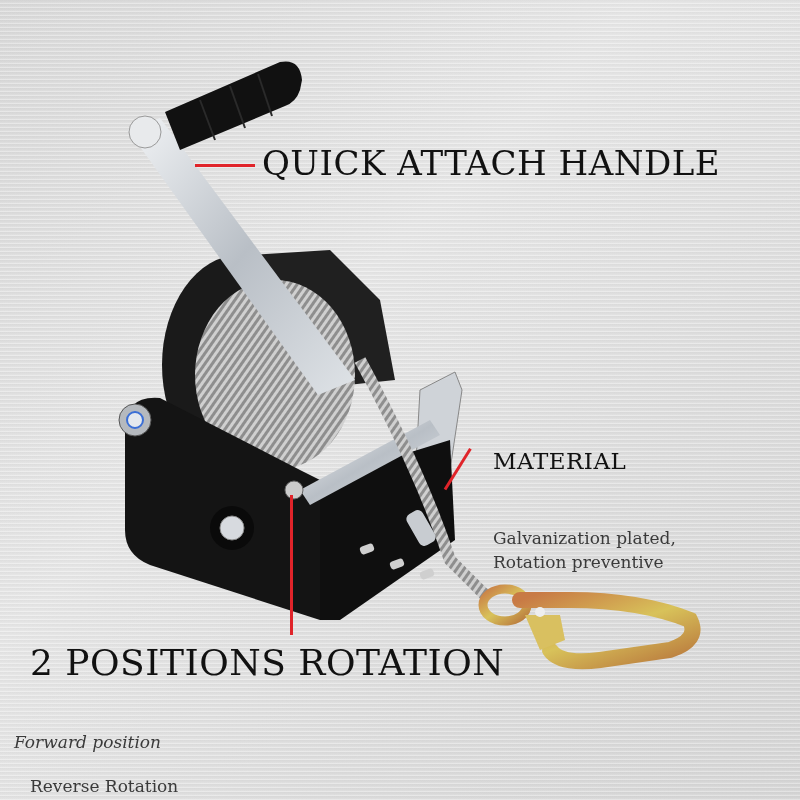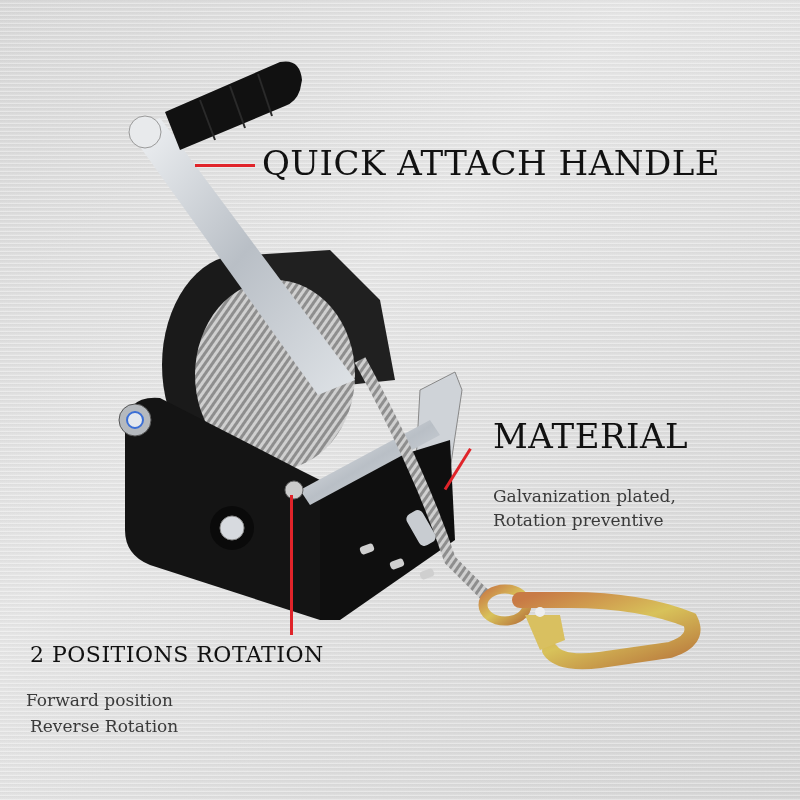--- a/index.html
+++ b/index.html
@@ -4,21 +4,21 @@
 <style>
   html, body { margin:0; padding:0; }
   body { width:800px; height:800px; overflow:hidden; position:relative;
     font-family: "DejaVu Serif", serif; }
   .bg { position:absolute; inset:0;
     background:
       repeating-linear-gradient(0deg, rgba(255,255,255,0.35) 0px, rgba(255,255,255,0.35) 1px, rgba(0,0,0,0.04) 2px, rgba(255,255,255,0.15) 3px, rgba(0,0,0,0.06) 4px),
       linear-gradient(135deg, #d8d8d8 0%, #e6e6e6 40%, #dcdcdc 70%, #d4d4d4 100%);
   }
   .label { position:absolute; color:#111; font-family:"DejaVu Serif", serif; font-weight:normal; letter-spacing:0.5px; white-space:nowrap; }
-  .sub { position:absolute; color:#3a3a3a; font-family:"DejaVu Serif", serif; font-size:17px; line-height:24px; white-space:nowrap; }
+  .sub { position:absolute; color:#3a3a3a; font-family:"DejaVu Serif", serif; font-size:17px; line-height:24px; white-space:nowrap;margin-top:42px; }
   .redline { position:absolute; background:#e0242a; }
   svg { position:absolute; left:0; top:0; }
 </style>
 </head>
 <body>
 
 <div class="bg"></div>
 
 <svg width="800" height="800" viewBox="0 0 800 800">
   <defs>
@@ -81,19 +81,19 @@
     <circle cx="540" cy="612" r="5" fill="#eee"></circle>
   </g>
 </svg>
 
 <div class="redline" style="left:195px; top:164px; width:60px; height:3px;"></div>
 <div class="redline" style="left:445px; top:488px; width:48px; height:3px; transform:rotate(-58deg); transform-origin:left center;"></div>
 <div class="redline" style="left:290px; top:495px; width:3px; height:140px;"></div>
 
 <div class="label" style="left:262px; top:143px; font-size:34px;">QUICK ATTACH HANDLE</div>
 
-<div class="label" style="left:493px; top:416px; font-size:34px;">MATERIAL</div>
+<div class="label" style="left:493px; top:448px; font-size:23px;">MATERIAL</div>
 <div class="sub" style="left:493px; top:484px;">Galvanization plated,</div>
 <div class="sub" style="left:493px; top:508px;">Rotation preventive</div>
 
-<div class="label" style="left:30px; top:642px; font-size:22px;">2 POSITIONS ROTATION</div>
-<div class="sub" style="left:26px; top:688px;">Forward position</div>
-<div class="sub" style="left:30px; top:714px;text-align:right;">Reverse Rotation</div>
+<div class="label" style="left:30px; top:642px; font-size:36px;">2 POSITIONS ROTATION</div>
+<div class="sub" style="left:14px; top:688px;font-style:italic;">Forward position</div>
+<div class="sub" style="left:30px; top:732px;text-align:right;">Reverse Rotation</div>
 
 </body></html>

